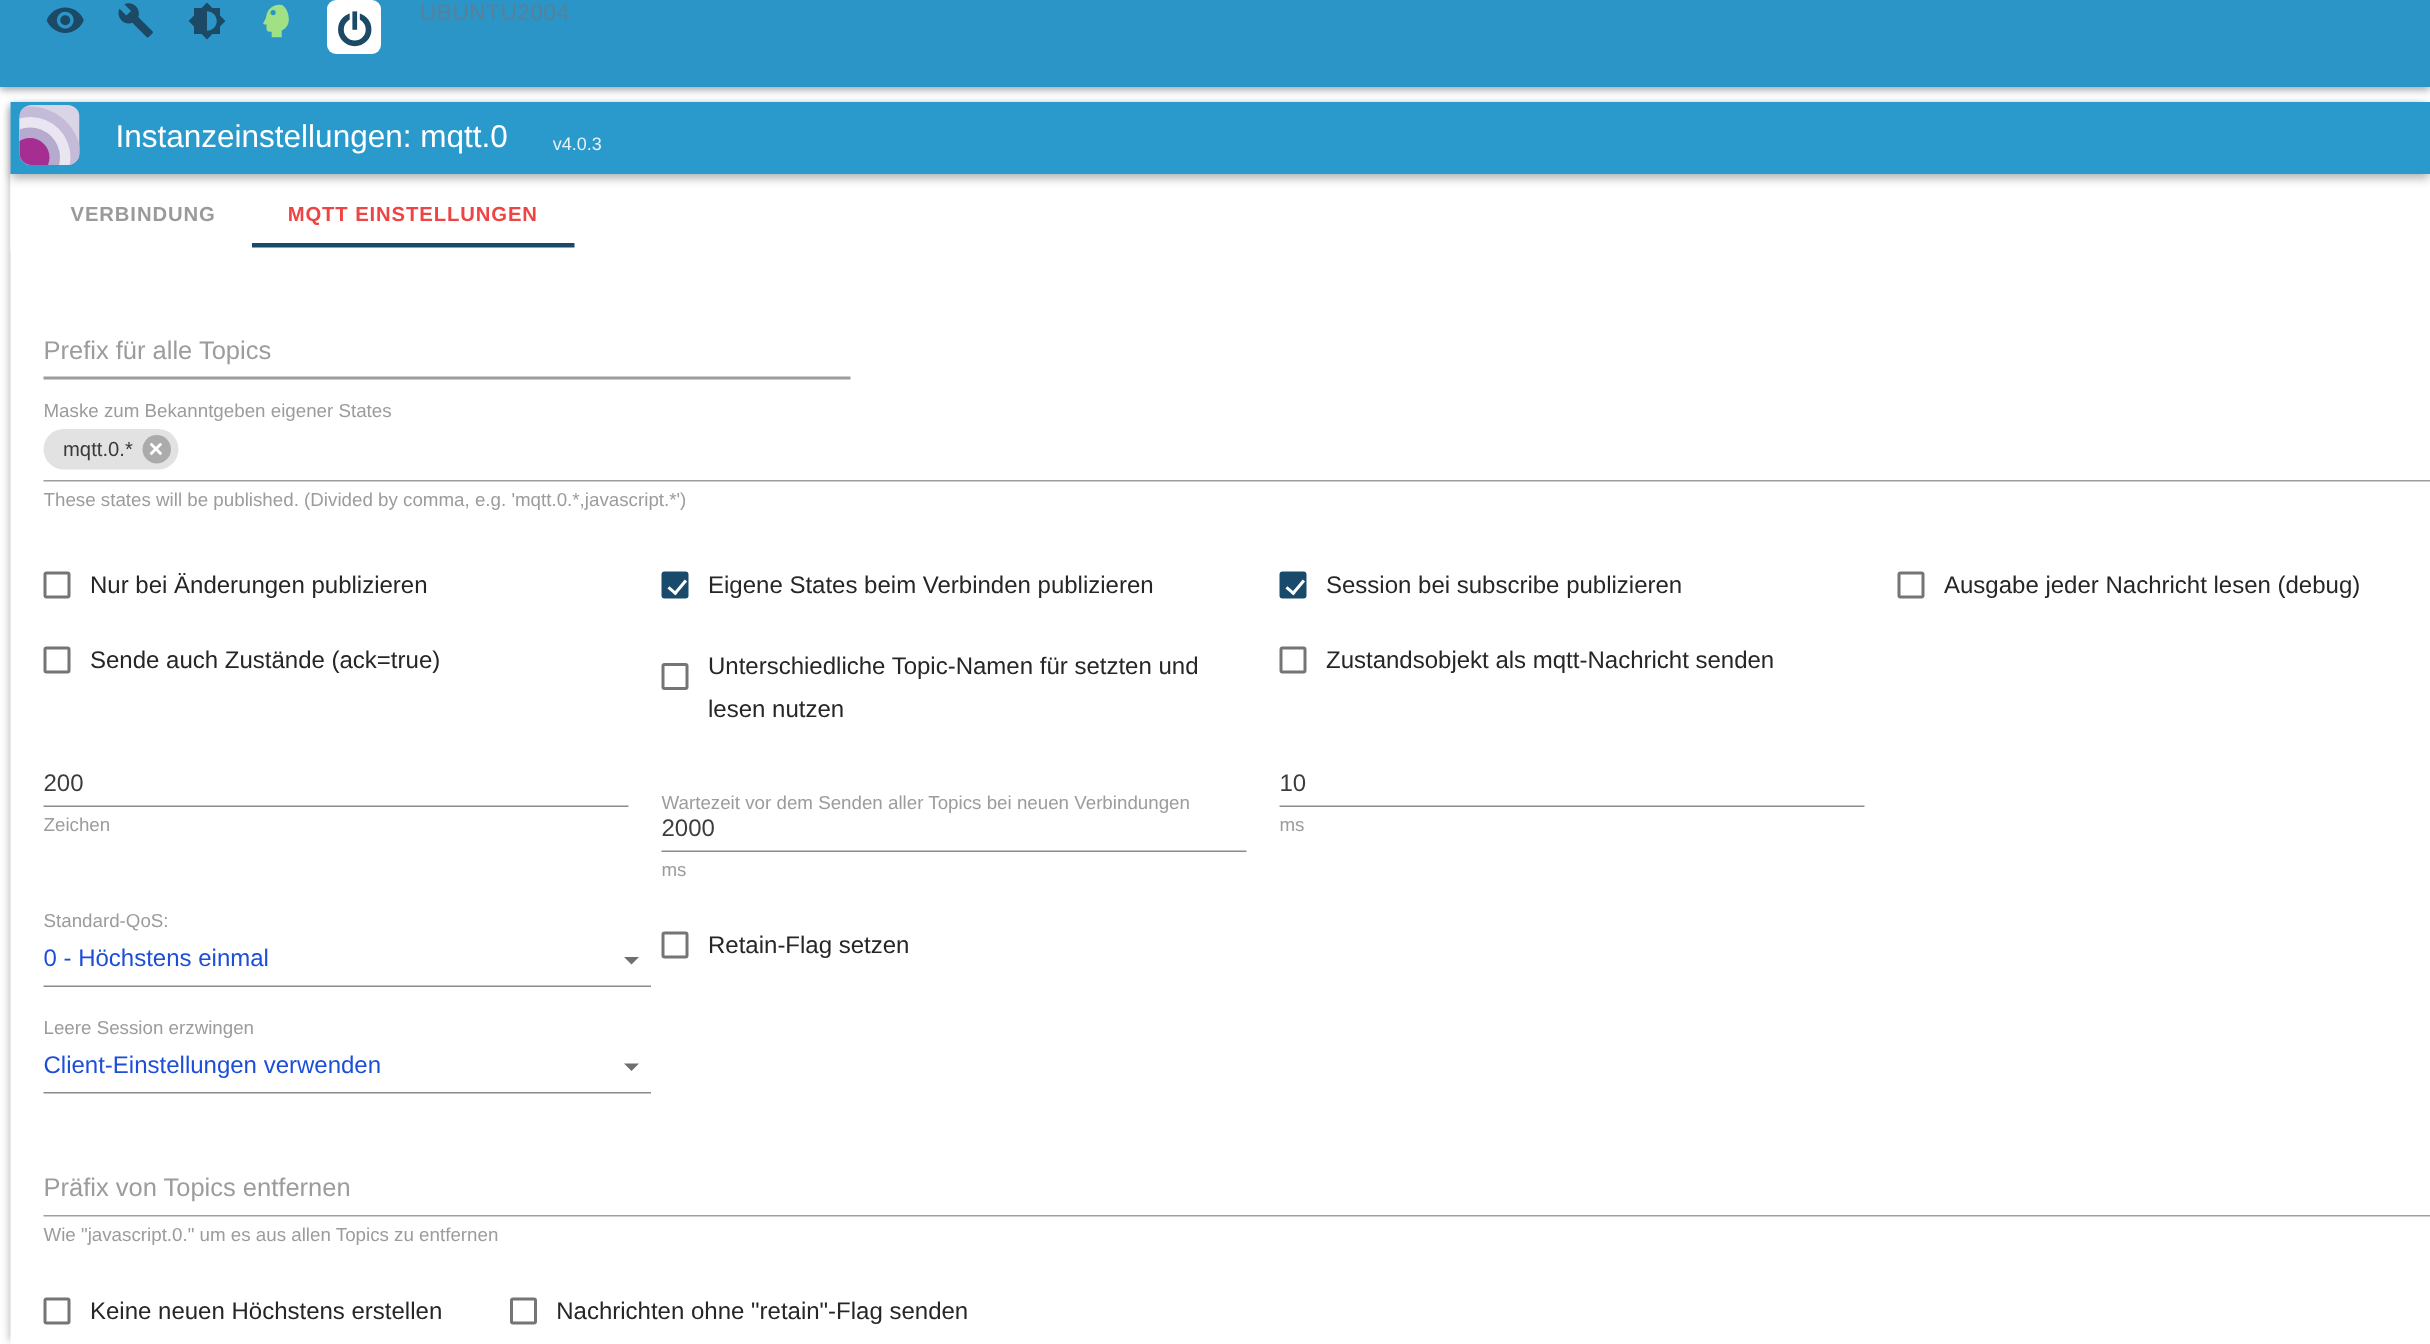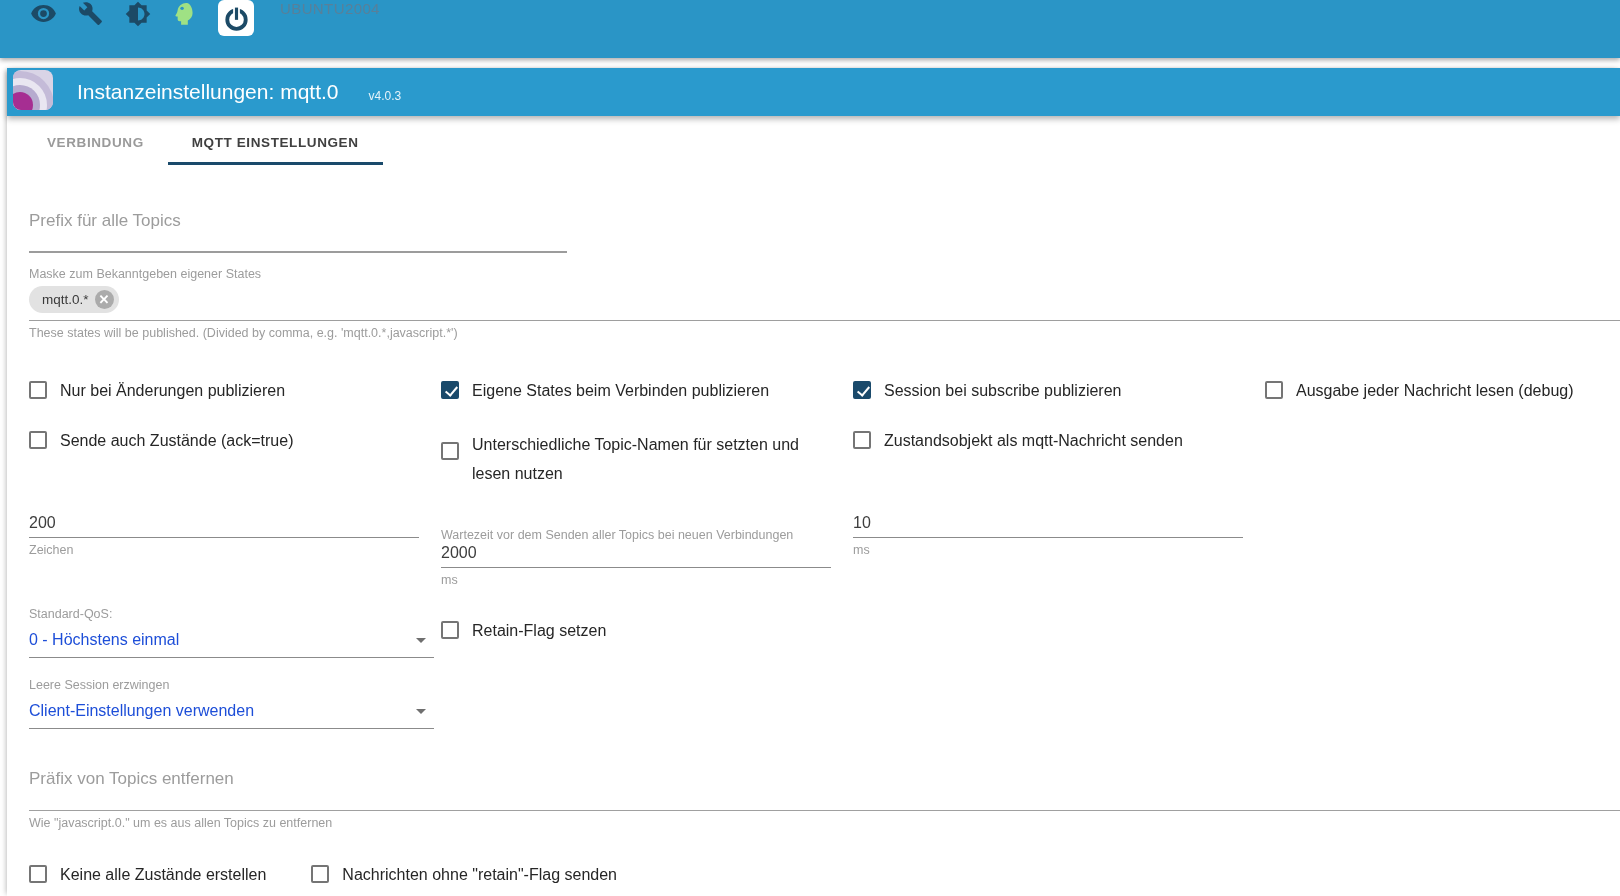--- a/index.html
+++ b/index.html
@@ -22,36 +22,36 @@
     padding-left:6px; gap:24px; box-shadow:0 3px 6px rgba(0,0,0,.3);
     position:relative; z-index:2; }
   .dlg-title { color:#fff; font-size:21px; }
   .dlg-version { color:rgba(255,255,255,.88); font-size:12px; margin-left:6px; margin-top:7px; }
 
   
   .tabs { display:flex; padding-left:16px; height:52px; align-items:stretch; background:#fff; }
   .tab { display:flex; align-items:center; justify-content:center; padding:0 24px;
     font-size:13.5px; font-weight:bold; letter-spacing:.6px; color:#9a9a9a;
     position:relative; cursor:pointer;text-align:center; }
-  .tab.active { color:#404040; }
+  .tab.active { color:#ef4444; }
   .tab.active::after { content:''; position:absolute; left:0; right:0; bottom:3px;
     height:3px; background:#1a4a6b; }
 
   
   .content { padding-left:22px; padding-right:0; }
   .lbl { font-size:12.5px; color:#9c9c9c; line-height:14px; }
   .big-label { font-size:17px; color:#9c9c9c; }
   .helper { font-size:12.5px; color:#9c9c9c; margin-top:5px; }
 
   .tfield { position:relative; }
   .tfield input { display:block; width:100%; border:0; outline:none; background:transparent;
     font-family:"Liberation Sans",sans-serif; font-size:16px; color:#3d3d3d;
     padding:2px 0 5px 0; border-bottom:1px solid #8b8b8b; }
   .tfield.big input { border-bottom:2px solid #9c9c9c; padding-top:22px; }
-  .tfield.big .float-label { position:absolute; left:0; bottom:22px; pointer-events:none; }
+  .tfield.big .float-label { position:absolute; left:0; bottom:9px; pointer-events:none; }
 
   .prefix-field { margin-top:38px; width:538px; }
 
   .mask-block { margin-top:14px; }
   .chip-row { margin-top:5px; padding-bottom:7px; border-bottom:1px solid #9e9e9e; }
   .chip { display:inline-flex; align-items:center; height:27px; background:#e2e2e2;
     border-radius:14px; padding:0 5px 0 13px; font-size:13.5px; color:#3a3a3a; gap:6px; }
   .chip-del { width:19px; height:19px; border-radius:50%; background:#ababab; color:#fff;
     font-size:13px; line-height:19px; text-align:center; cursor:pointer;
     font-weight:bold; }
@@ -256,21 +256,21 @@
       <div class="tfield big">
         <input type="text" value="" style="">
         <span class="big-label float-label">Präfix von Topics entfernen</span>
       </div>
       <div class="helper">Wie "javascript.0." um es aus allen Topics zu entfernen</div>
     </div>
 
     <div class="cbrow3">
       <label class="cb">
         <span class="box"></span>
-        <span class="cb-label">Keine alle Zustände erstellen</span>
+        <span class="cb-label">Keine neuen Höchstens erstellen</span>
       </label>
       <label class="cb">
         <span class="box"></span>
         <span class="cb-label">Nachrichten ohne "retain"-Flag senden</span>
       </label>
     </div>
 
   </div>
 </div>
 

